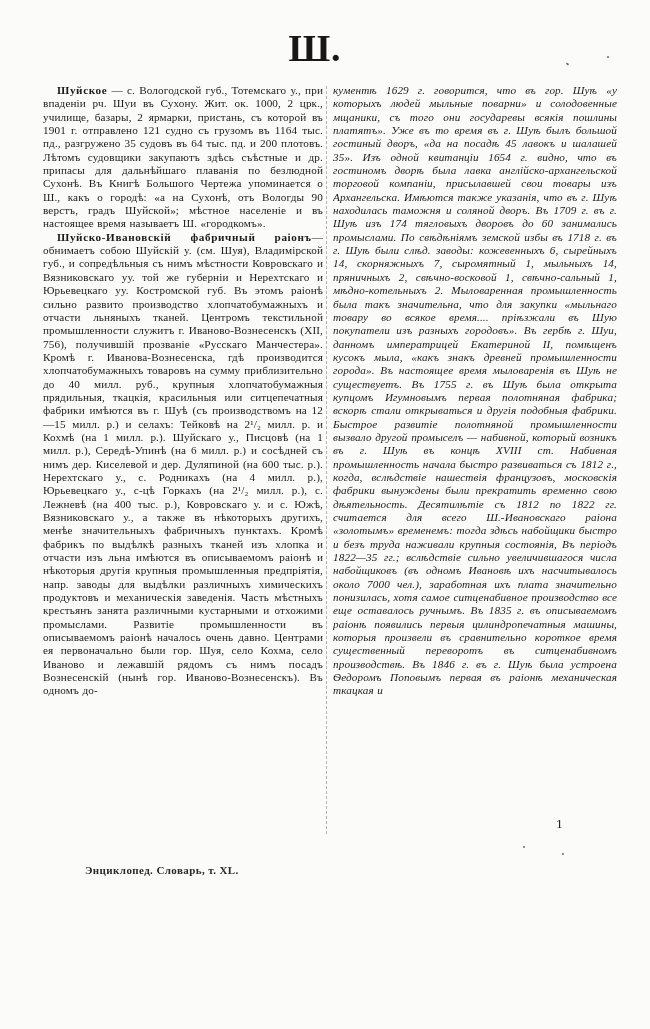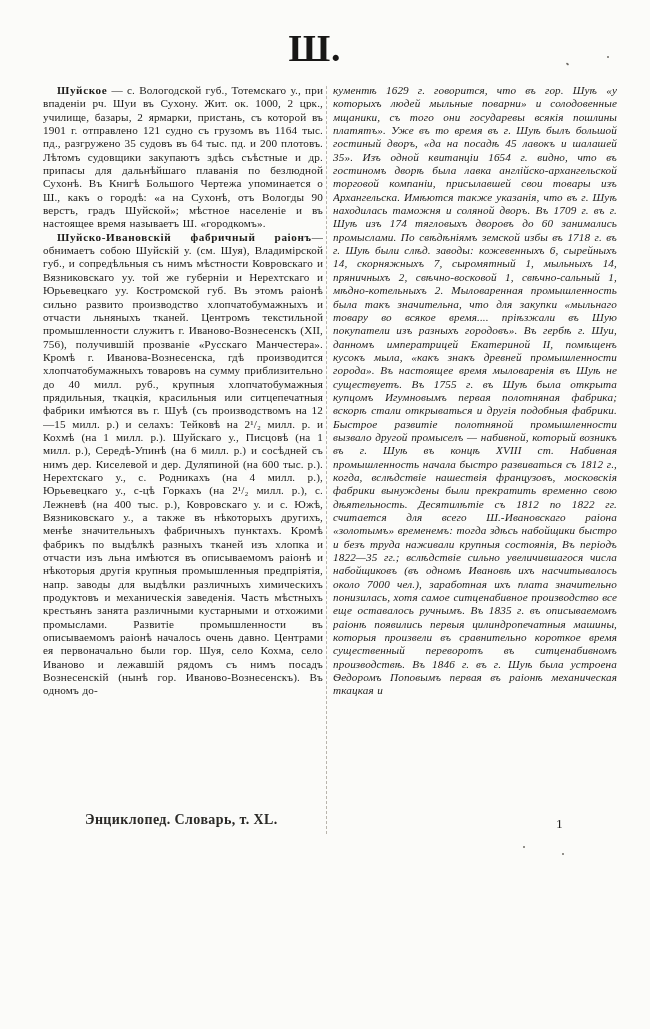--- a/index.html
+++ b/index.html
@@ -56,22 +56,22 @@
     left: 326px;
     top: 86px;
     height: 748px;
     width: 0;
     border-left: 1px dashed #a29d93;
     opacity: 0.75;
   }
   .footer-imprint {
     position: absolute;
     left: 85px;
-    top: 812px;
-    font-size: 14px;
+    top: 864px;
+    font-size: 11px;
     font-weight: bold;
     letter-spacing: 0.4px;
     color: #2a2926;
   }
   .page-number {
     position: absolute;
     left: 556px;
     top: 816px;
     font-size: 13.5px;
     color: #232220;

